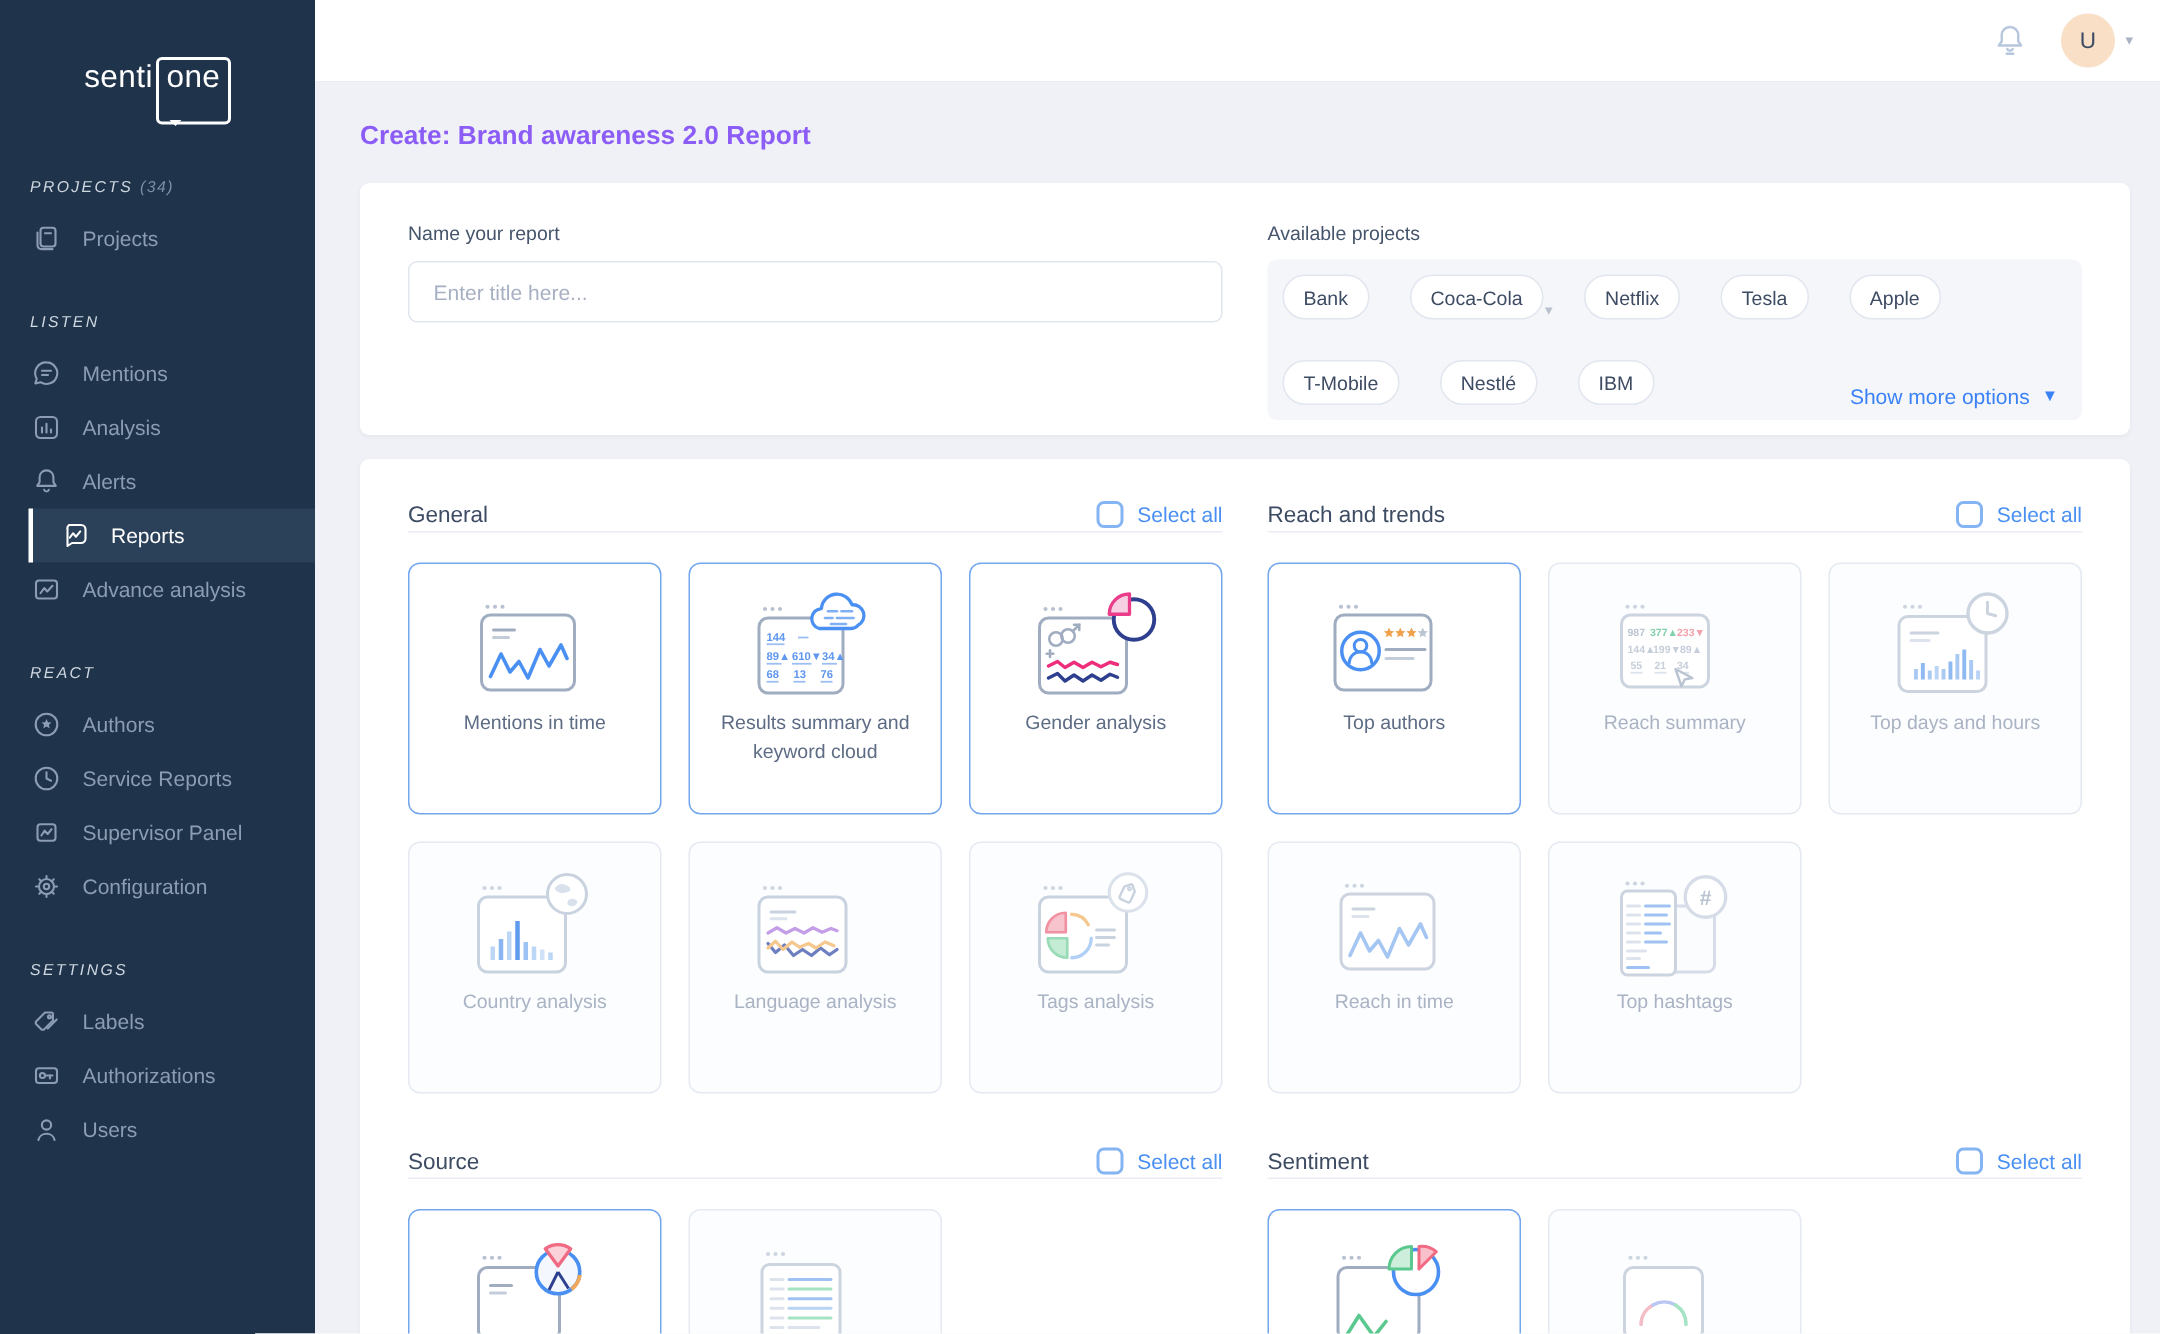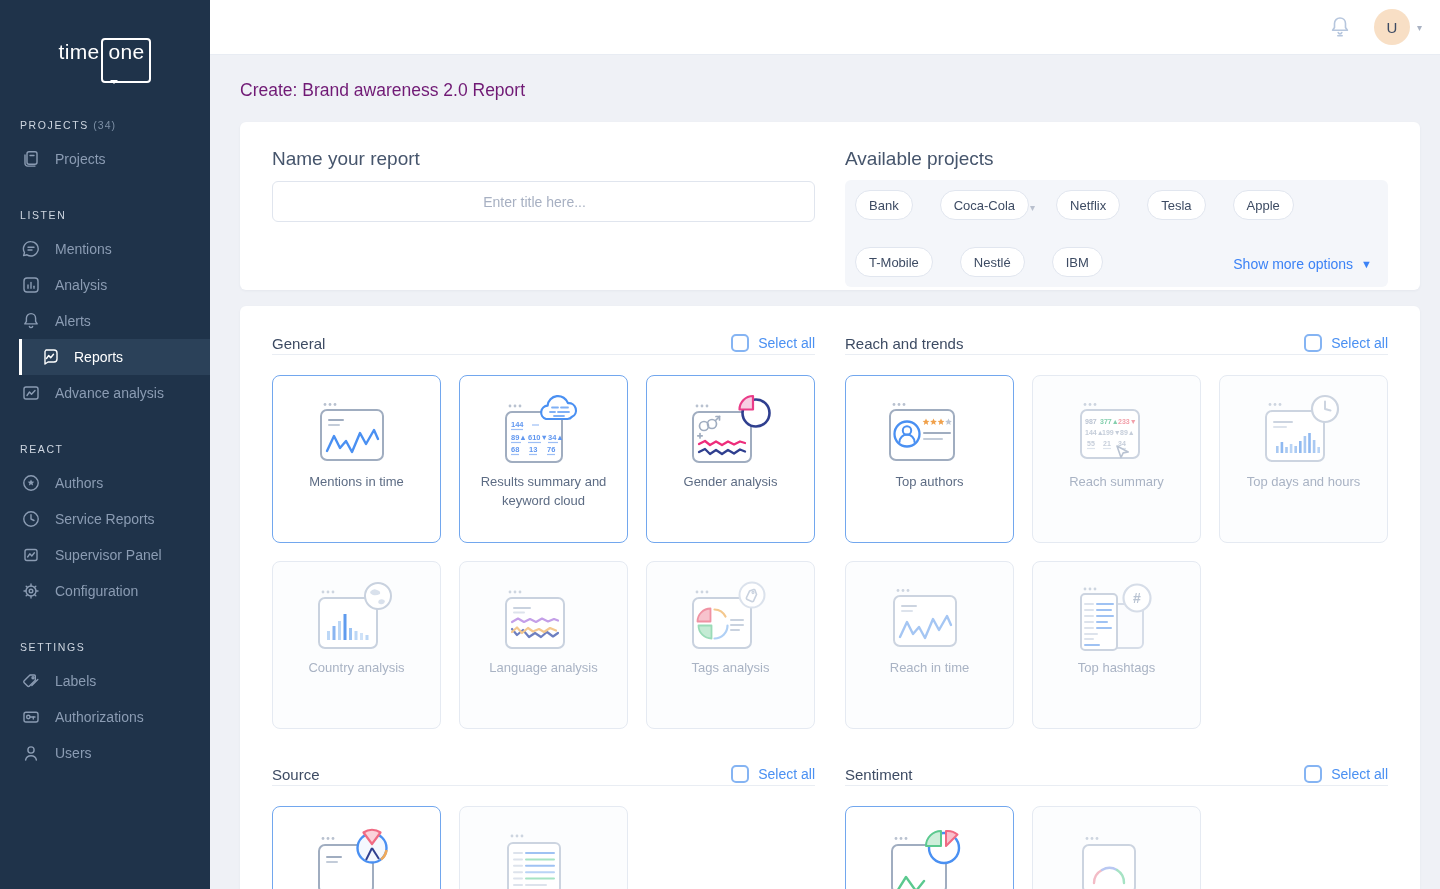--- a/index.html
+++ b/index.html
@@ -6,49 +6,49 @@
   html,body { width:1440px; height:889px; overflow:hidden; }
   body { font-family:"Liberation Sans","DejaVu Sans",sans-serif; background:#eff1f6; position:relative; }
 
   
   .sidebar { position:absolute; left:0; top:0; width:210px; height:889px; background:#1f334a; z-index:5; }
   .logo { margin-top:38px; text-align:center; color:#fff; font-size:21px; letter-spacing:.3px; }
   .logo .box { display:inline-block; border:2px solid #fff; border-radius:4px; padding:0 5px 17px; margin-left:2px; position:relative;text-align:right; }
   .logo .box::after { content:""; position:absolute; left:7px; bottom:-7px; width:0; height:0;
       border:4px solid transparent; border-top-color:#fff; }
   .nav { margin-top:36px; }
-  .sec-label { padding-left:20px; margin:32px 0 10px; font-size:10.5px; letter-spacing:1.6px; color:#cfd7e1; }
+  .sec-label { padding-left:20px; margin:32px 0 10px; font-size:10.5px; letter-spacing:1.6px; color:#cfd7e1;font-style:italic; }
   .sec-label:first-child { margin-top:0; }
   .sec-label .cnt { color:#7d90a6; letter-spacing:1px; }
   .nitem { height:36px; display:flex; align-items:center; color:#8b9cb3; font-size:14px; cursor:pointer; position:relative; }
   .nitem .nicon { width:20px; height:20px; margin:0 14px 0 21px; flex:0 0 20px; }
   .nitem.active { background:#2b4159; color:#fff;margin-left:19px; }
   .nitem.active::before { content:""; position:absolute; left:0; top:0; bottom:0; width:3px; background:#fff; }
   .nicon path,.nicon rect,.nicon circle,.nicon line,.nicon polyline { stroke:currentColor; fill:none; stroke-width:1.4; stroke-linecap:round; stroke-linejoin:round; }
   .nicon .fil { fill:currentColor; stroke:none; }
 
   
   .topbar { position:absolute; left:210px; top:0; width:1230px; height:55px; background:#fff; border-bottom:1px solid #e8ecf3;
       display:flex; align-items:center; justify-content:flex-end; padding-right:18px; z-index:4; }
   .bell { width:24px; height:24px; margin-right:22px; cursor:pointer; }
   .avatar { width:36px; height:36px; border-radius:50%; background:#f8dfc5; color:#3d4b63; font-size:15px;
       display:flex; align-items:center; justify-content:center; cursor:pointer; }
   .user-caret { color:#a9b2c3; font-size:10px; margin-left:7px; cursor:pointer; }
 
   
   .main { position:absolute; left:210px; top:55px; width:1230px; padding:0 20px 0 30px; }
-  .page-title { margin-top:25px; font-size:17.5px; color:#701a75; font-weight:400; }
+  .page-title { margin-top:25px; font-size:17.5px; color:#8b5cf6; font-weight:700; }
 
   .panel { background:#fff; border-radius:6px; box-shadow:0 1px 3px rgba(35,55,85,.05); width:1180px; }
   .panel1 { margin-top:21px; height:168px; padding:26px 32px; display:flex; gap:30px; position:relative; }
   .fcol { width:543px; }
-  .flabel { font-size:19px; color:#46556c; }
+  .flabel { font-size:13px; color:#46556c; }
   .title-input { margin-top:11px; width:543px; height:41px; border:1px solid #e0e5ee; border-radius:6px;
       padding:0 34px 0 16px; font-size:14px; color:#3d4b63; background:#fff; outline:none;
-      font-family:"Liberation Sans","DejaVu Sans",sans-serif;text-align:center; }
+      font-family:"Liberation Sans","DejaVu Sans",sans-serif; }
   .title-input::placeholder { color:#a7b0c2; }
   .input-caret { position:absolute; left:790px; top:80px; color:#b9c0ce; font-size:10px; pointer-events:none; }
   .chip-tray { margin-top:10px; width:543px; background:#f4f6fa; border-radius:6px; padding:10px; display:flex; gap:27px; flex-wrap:wrap; }
   .chip { background:#fff; border:1px solid #e1e6ef; border-radius:15px; height:30px; padding:0 13px;
       font-size:13px; color:#3d4b63; display:inline-flex; align-items:center; cursor:pointer; }
   .show-more { position:absolute; right:48px; bottom:18px; color:#3b82f6; font-size:14px; cursor:pointer; display:flex; align-items:center; gap:8px; }
   .show-more .caret { font-size:11px; }
 
   .panel2 { margin-top:16px; padding:28px 32px 40px; display:grid; grid-template-columns:543px 543px; column-gap:30px; row-gap:36px; }
   .sec-head { display:flex; justify-content:space-between; align-items:center; border-bottom:1px solid #e9edf3; padding-bottom:2px; margin-bottom:20px; }
@@ -61,21 +61,21 @@
   .wcard.selected { background:#fff; border:1px solid #72a7ee; }
   .wlabel { margin-top:2px; font-size:13px; line-height:19px; text-align:center; padding:0 11px; color:#a9b3c4; }
   .wcard.selected .wlabel { color:#5d6c84; }
   .cicon { width:96px; height:74px; overflow:visible; }
   .cicon text { font-family:"Liberation Sans","DejaVu Sans",sans-serif; font-weight:bold; }
 </style>
 </head>
 <body>
 
 <div class="sidebar">
-  <div class="logo"><span>time</span><span class="box"><span>one</span></span></div>
+  <div class="logo"><span>senti</span><span class="box"><span>one</span></span></div>
 
   <div class="nav">
     <div class="sec-label"><span>PROJECTS</span> <span class="cnt">(34)</span></div>
 
     <div class="nitem">
       <svg class="nicon" viewBox="0 0 20 20">
           <rect x="6" y="2.8" width="10" height="12.5" rx="2"></rect>
           <line x1="9" y1="6.5" x2="13" y2="6.5"></line>
           <path d="M4 6 v8.5 a2.6 2.6 0 0 0 2.6 2.6 H14"></path>
         </svg>

